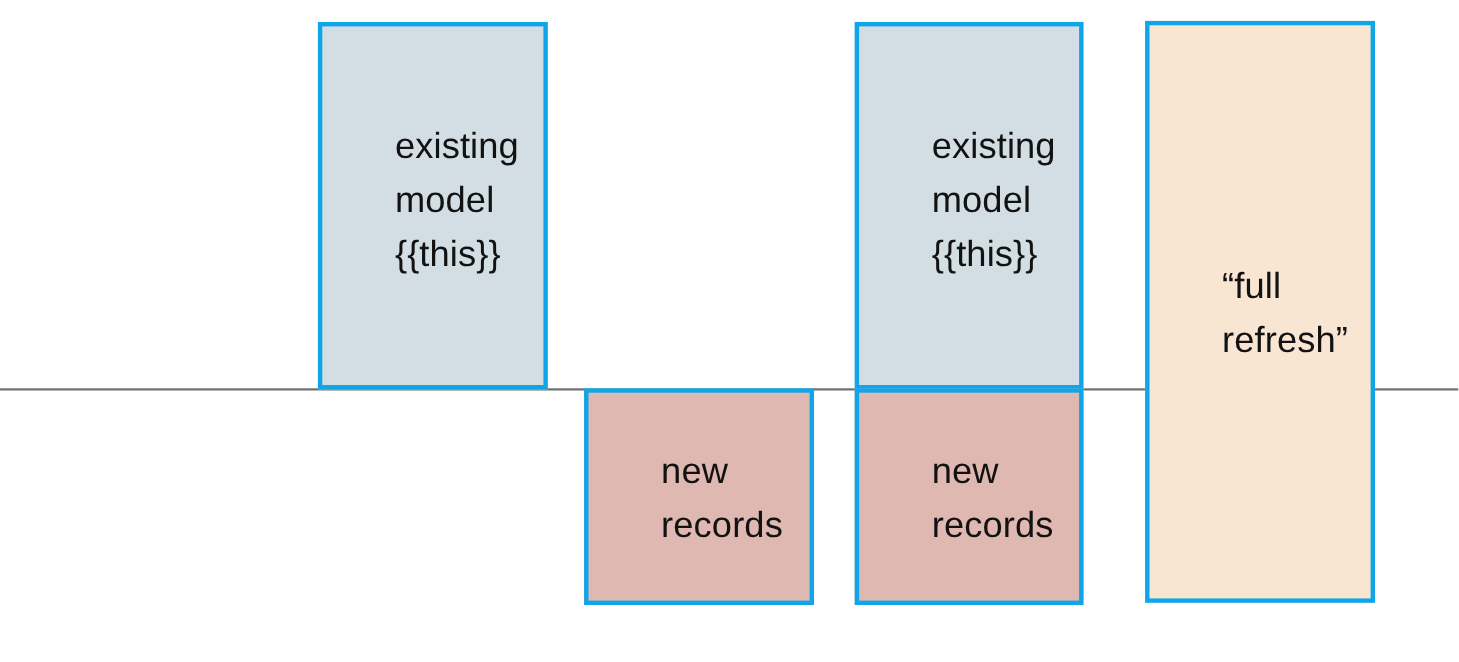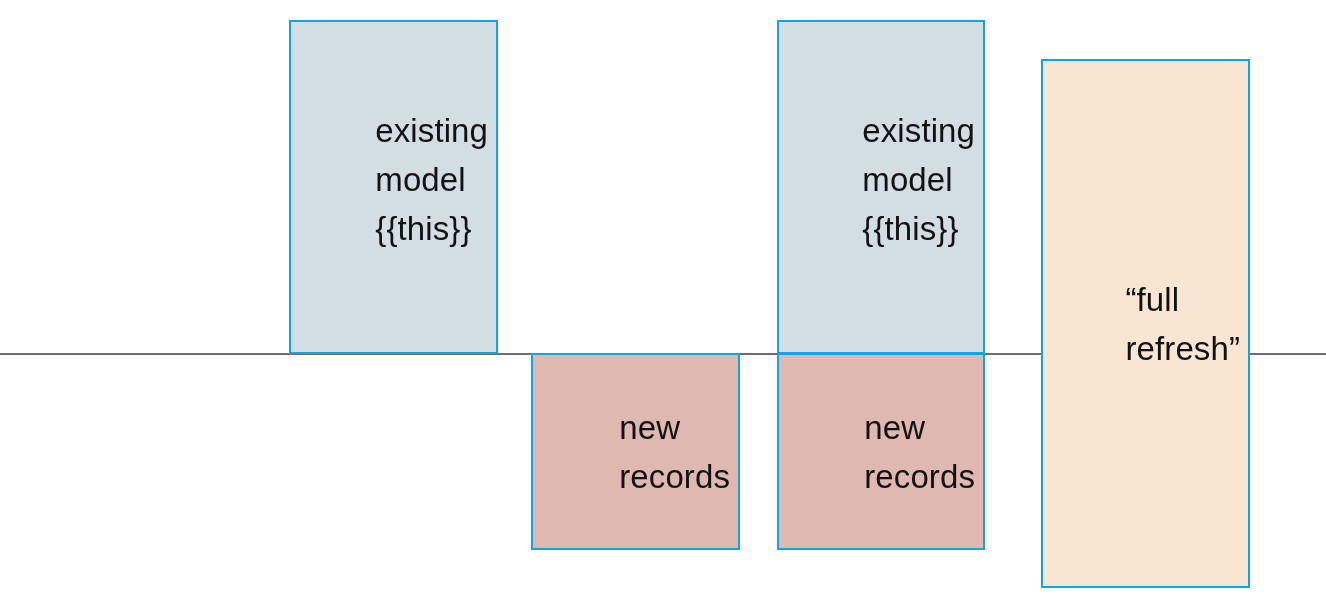--- a/index.html
+++ b/index.html
@@ -20,25 +20,26 @@
   .baseline {
     position: absolute;
     left: 0;
     width: 1326px;
     height: 0;
     border-top: 2px solid #6e6e6e;
   }
   .box {
     position: absolute;
     box-sizing: border-box;
-    border: 2px solid #0ea5e9;
+    border: 4px solid #0ea5e9;
     display: flex;
     flex-direction: column;
     justify-content: center;
-    align-items: flex-end;
+    align-items: flex-start;
+    padding-left: 42px;
   }
   .box .label {
     font-size: 33px;
     line-height: 49px;
     color: #121212;
     letter-spacing: 0.1px;
     padding-left: 24px;
     padding-right: 8px;
     white-space: pre-line;
     text-align: left;
@@ -70,21 +71,20 @@
   #box-existing-model-2 .label { padding-top: 84px; }
   #box-new-records-2 {
     left: 777px; top: 353px; width: 208px; height: 197px;
     background: #dfb9b1;
     z-index: 3;
   }
   #box-full-refresh {
     left: 1041px; top: 19px; width: 209px; height: 529px;
     background: #f8e5d2;
     z-index: 3;
-    margin-top: 40px;
   }
 </style>
 </head>
 <body>
 
 <div id="canvas">
 
   <div class="baseline" style="top:353px"></div>
 
 

